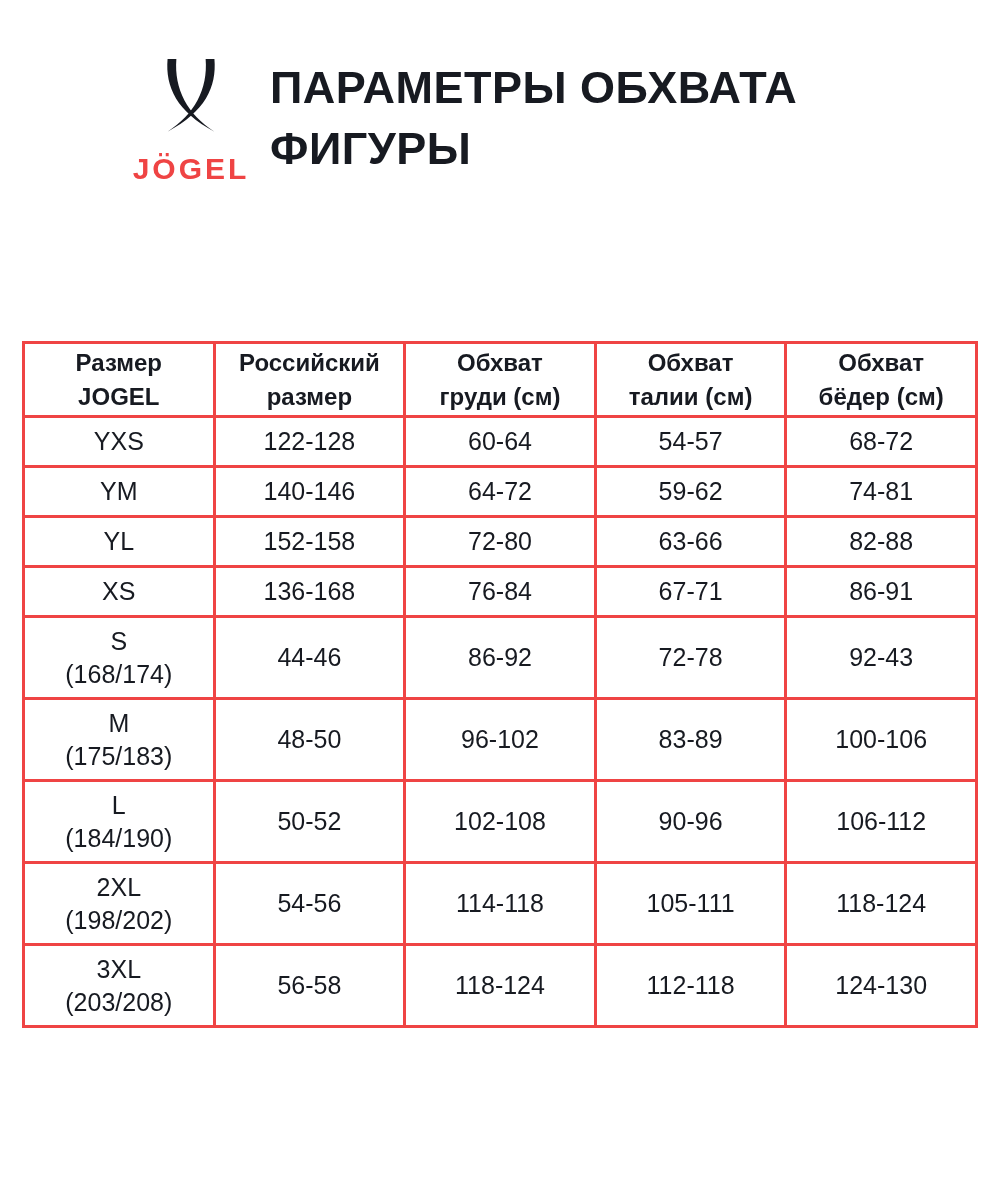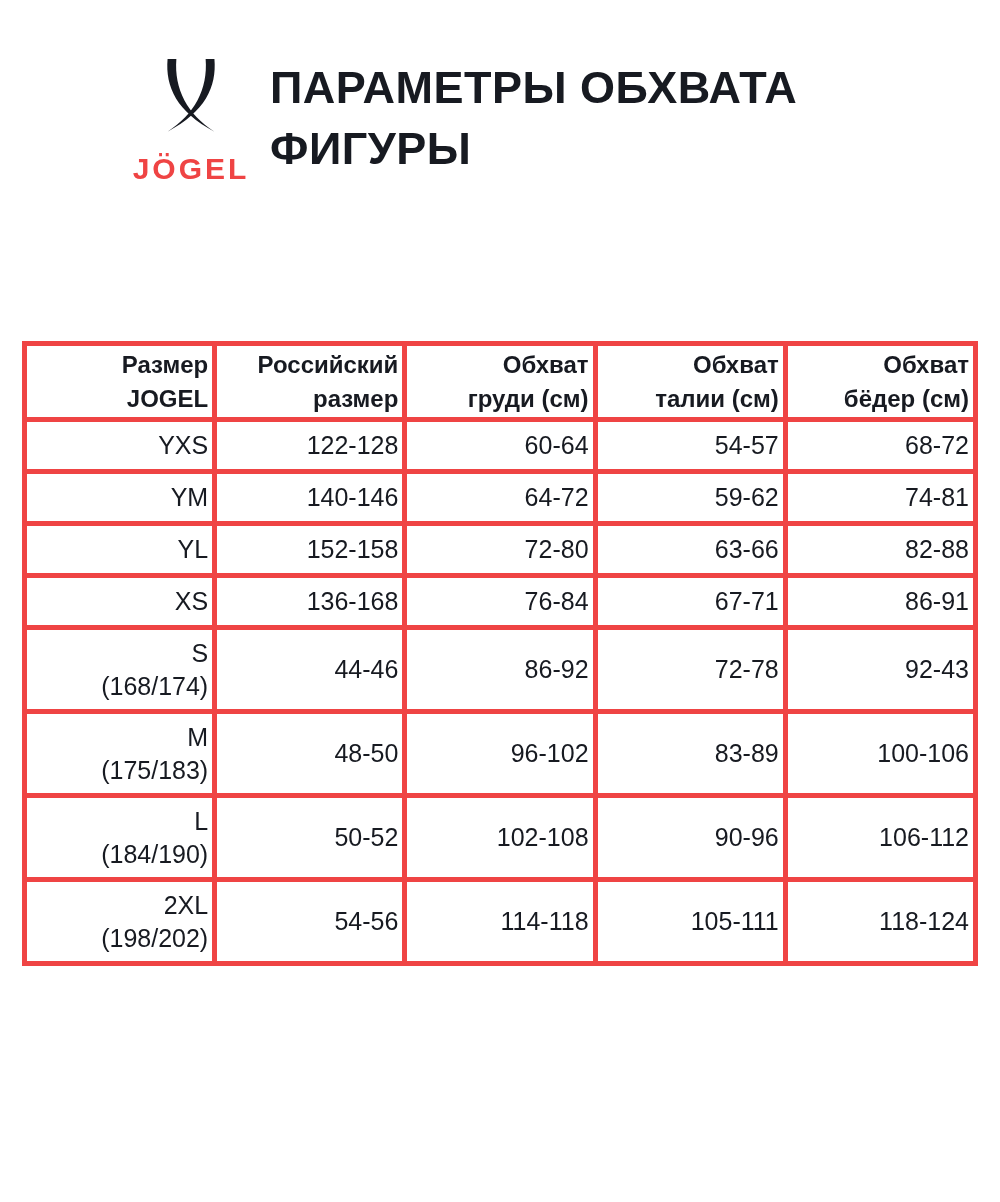--- a/index.html
+++ b/index.html
@@ -58,22 +58,22 @@
   table.size-table {
     position: absolute;
     left: 22px;
     top: 341px;
     width: 956px;
     border-collapse: collapse;
     table-layout: fixed;
   }
   .size-table th,
   .size-table td {
-    border: 5px solid #ef4444;
-    text-align: right;
+    border: 3px solid #ef4444;
+    text-align: center;
     vertical-align: middle;
     white-space: pre-line;
     padding: 2px 4px;
   }
   .size-table th {
     font-size: 24px;
     font-weight: 700;
     line-height: 1.4;
     height: 64px;
   }
@@ -172,16 +172,24 @@
         <td>106-112</td>
       </tr>
       <tr class="row-double">
         <td>2XL
 (198/202)</td>
         <td>54-56</td>
         <td>114-118</td>
         <td>105-111</td>
         <td>118-124</td>
       </tr>
+      <tr class="row-double">
+        <td>3XL
+(203/208)</td>
+        <td>56-58</td>
+        <td>118-124</td>
+        <td>112-118</td>
+        <td>124-130</td>
+      </tr>
     </tbody>
   </table>
 
 </div>
 
 </body></html>

